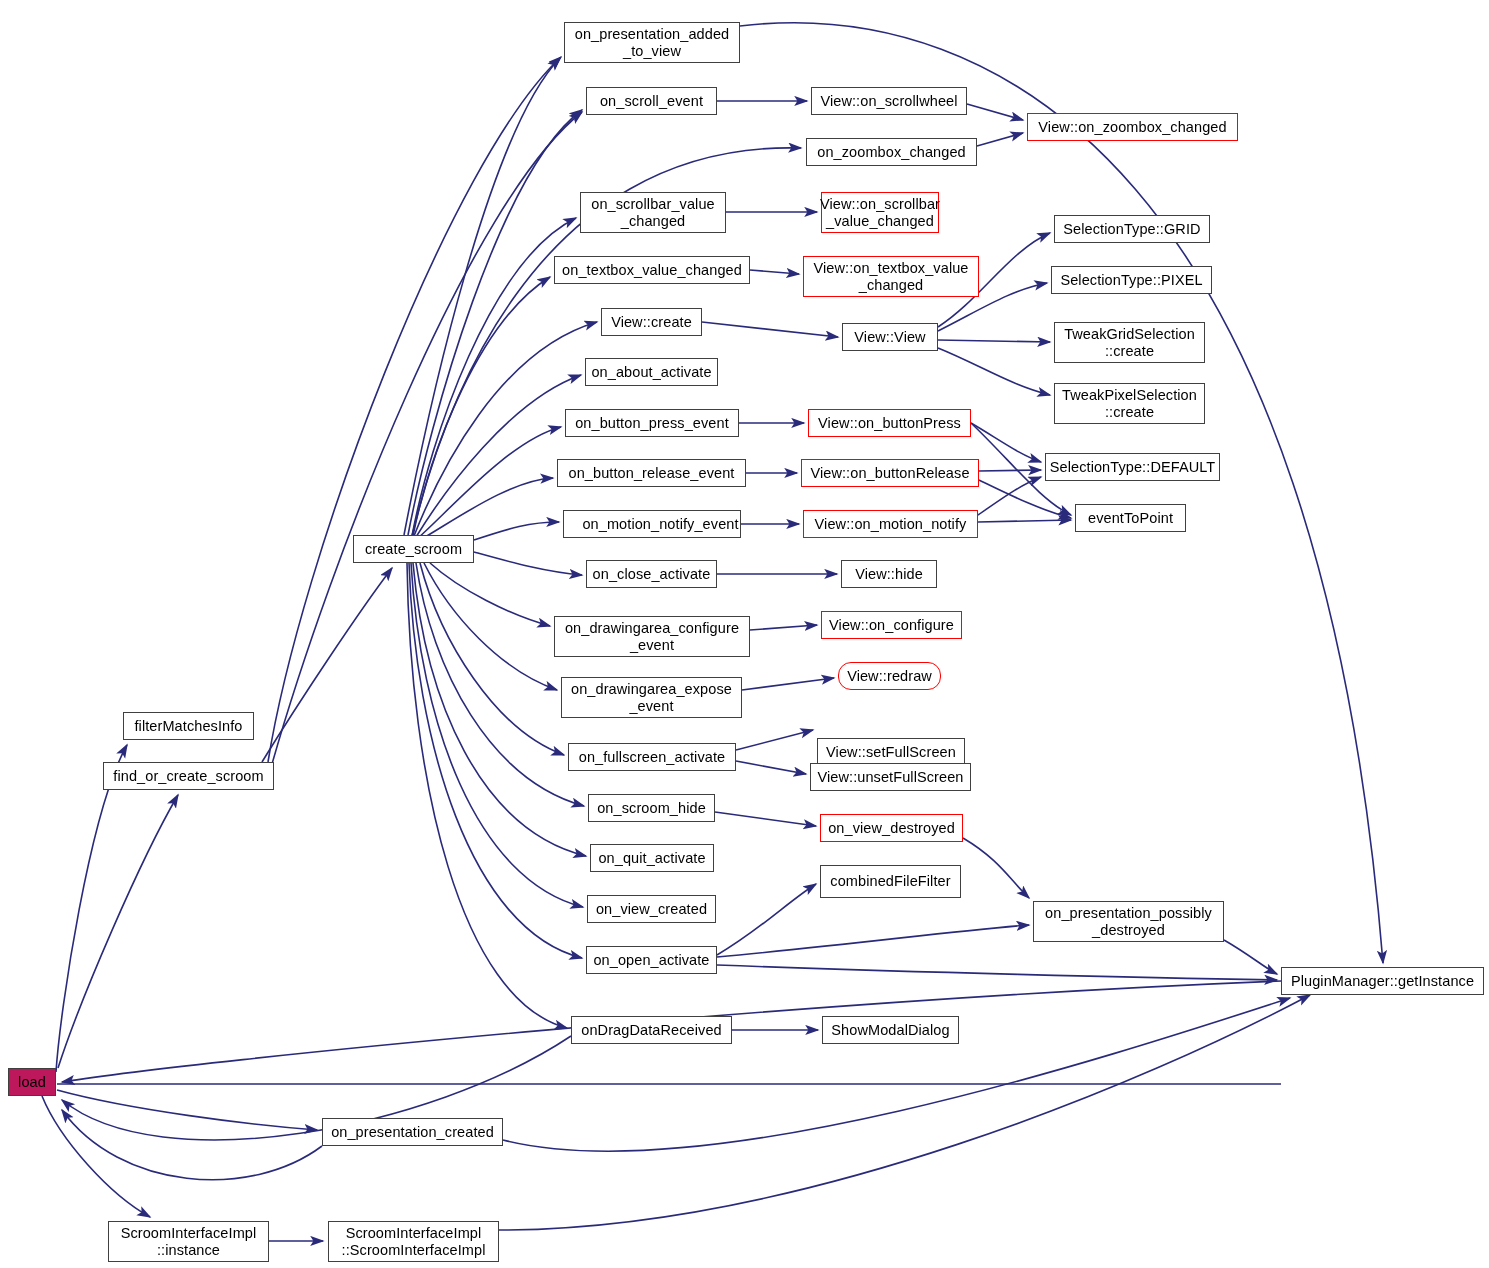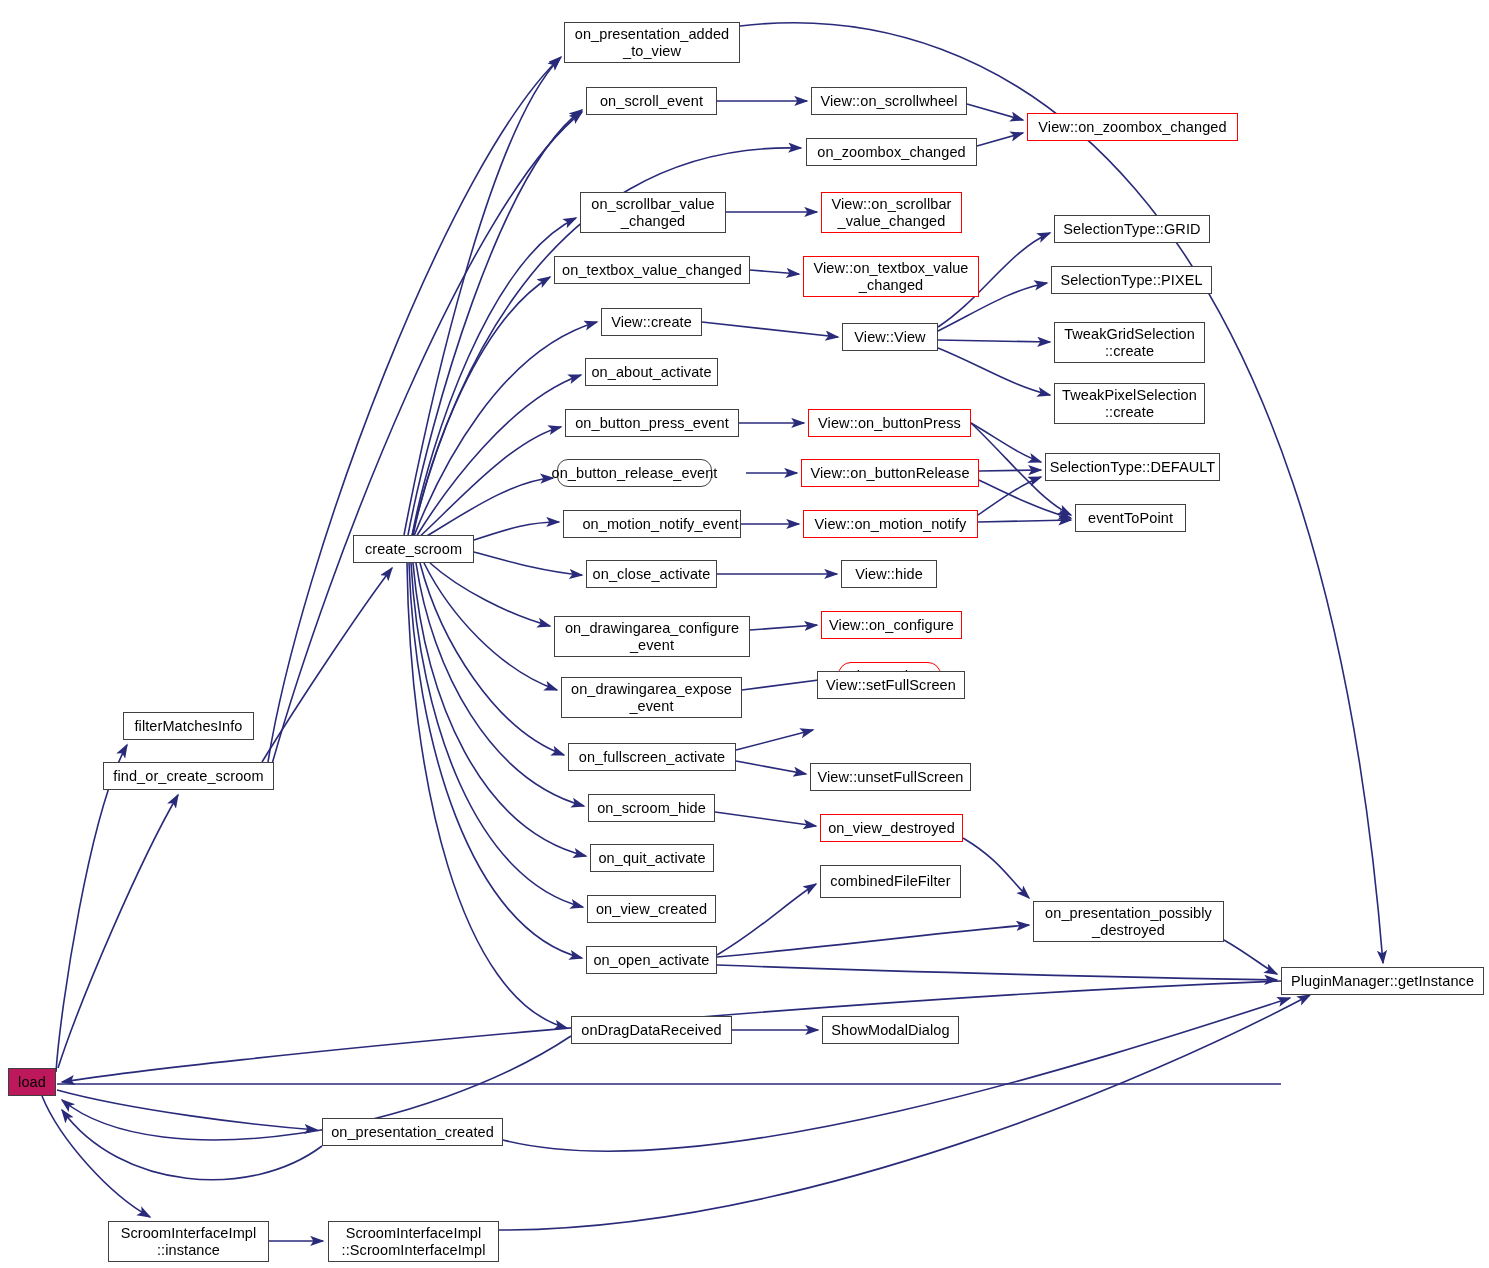--- a/index.html
+++ b/index.html
@@ -102,52 +102,52 @@
 ::ScroomInterfaceImpl</div>
       <div class="node" style="left: 353px; top: 535px; width: 121px; height: 28px;">create_scroom</div>
       <div class="node" style="left: 564px; top: 22px; width: 176px; height: 41px;">on_presentation_added
 _to_view</div>
       <div class="node" style="left: 586px; top: 87px; width: 131px; height: 28px; text-align: center;">on_scroll_event</div>
       <div class="node" style="left: 806px; top: 138px; width: 171px; height: 28px;">on_zoombox_changed</div>
       <div class="node" style="left: 811px; top: 87px; width: 156px; height: 28px;">View::on_scrollwheel</div>
       <div class="node red" style="left: 1027px; top: 113px; width: 211px; height: 28px;">View::on_zoombox_changed</div>
       <div class="node" style="left: 580px; top: 192px; width: 146px; height: 41px;">on_scrollbar_value
 _changed</div>
-      <div class="node red" style="left: 821px; top: 192px; width: 141px; height: 41px;">View::on_scrollbar
+      <div class="node red" style="left: 821px; top: 192px; width: 118px; height: 41px;">View::on_scrollbar
 _value_changed</div>
       <div class="node" style="left: 554px; top: 256px; width: 196px; height: 28px;">on_textbox_value_changed</div>
       <div class="node red" style="left: 803px; top: 256px; width: 176px; height: 41px;">View::on_textbox_value
 _changed</div>
       <div class="node" style="left: 601px; top: 308px; width: 101px; height: 28px;">View::create</div>
       <div class="node" style="left: 842px; top: 323px; width: 96px; height: 28px;">View::View</div>
       <div class="node" style="left: 1054px; top: 215px; width: 156px; height: 28px;">SelectionType::GRID</div>
       <div class="node" style="left: 1051px; top: 266px; width: 161px; height: 28px;">SelectionType::PIXEL</div>
       <div class="node" style="left: 1054px; top: 322px; width: 151px; height: 41px;">TweakGridSelection
 ::create</div>
       <div class="node" style="left: 1054px; top: 383px; width: 151px; height: 41px;">TweakPixelSelection
 ::create</div>
       <div class="node" style="left: 585px; top: 358px; width: 133px; height: 28px;">on_about_activate</div>
       <div class="node" style="left: 565px; top: 409px; width: 174px; height: 28px;">on_button_press_event</div>
       <div class="node red" style="left: 808px; top: 409px; width: 163px; height: 28px;">View::on_buttonPress</div>
-      <div class="node" style="left: 557px; top: 459px; width: 155px; height: 28px; border-radius: 11px;">on_button_release_event</div>
+      <div class="node" style="left: 557px; top: 459px; width: 189px; height: 28px;">on_button_release_event</div>
       <div class="node red" style="left: 801px; top: 459px; width: 178px; height: 28px;">View::on_buttonRelease</div>
       <div class="node" style="left: 563px; top: 510px; width: 178px; height: 28px; padding-left: 21px;">on_motion_notify_event</div>
       <div class="node red" style="left: 803px; top: 510px; width: 175px; height: 28px;">View::on_motion_notify</div>
       <div class="node" style="left: 1045px; top: 453px; width: 175px; height: 28px;">SelectionType::DEFAULT</div>
       <div class="node" style="left: 1075px; top: 504px; width: 111px; height: 28px;">eventToPoint</div>
       <div class="node" style="left: 586px; top: 560px; width: 131px; height: 28px;">on_close_activate</div>
       <div class="node" style="left: 841px; top: 560px; width: 96px; height: 28px;">View::hide</div>
       <div class="node" style="left: 554px; top: 616px; width: 196px; height: 41px;">on_drawingarea_configure
 _event</div>
       <div class="node red" style="left: 821px; top: 611px; width: 141px; height: 28px;">View::on_configure</div>
       <div class="node" style="left: 561px; top: 677px; width: 181px; height: 41px;">on_drawingarea_expose
 _event</div>
       <div class="node red" style="left: 838px; top: 662px; width: 103px; height: 28px; border-radius: 13px;">View::redraw</div>
       <div class="node" style="left: 568px; top: 743px; width: 168px; height: 28px;">on_fullscreen_activate</div>
-      <div class="node" style="left: 817px; top: 671px; width: 148px; height: 28px;">View::setFullScreen</div>
+      <div class="node" style="left: 817px; top: 738px; width: 148px; height: 28px;">View::setFullScreen</div>
       <div class="node" style="left: 810px; top: 763px; width: 161px; height: 28px;">View::unsetFullScreen</div>
       <div class="node" style="left: 588px; top: 794px; width: 127px; height: 28px;">on_scroom_hide</div>
       <div class="node red" style="left: 820px; top: 814px; width: 143px; height: 28px;">on_view_destroyed</div>
       <div class="node" style="left: 590px; top: 844px; width: 124px; height: 28px;">on_quit_activate</div>
       <div class="node" style="left: 820px; top: 865px; width: 141px; height: 33px;">combinedFileFilter</div>
       <div class="node" style="left: 587px; top: 895px; width: 129px; height: 28px;">on_view_created</div>
       <div class="node" style="left: 1033px; top: 901px; width: 191px; height: 41px;">on_presentation_possibly
 _destroyed</div>
       <div class="node" style="left: 586px; top: 946px; width: 131px; height: 28px;">on_open_activate</div>
       <div class="node" style="left: 1281px; top: 967px; width: 203px; height: 28px;">PluginManager::getInstance</div>

